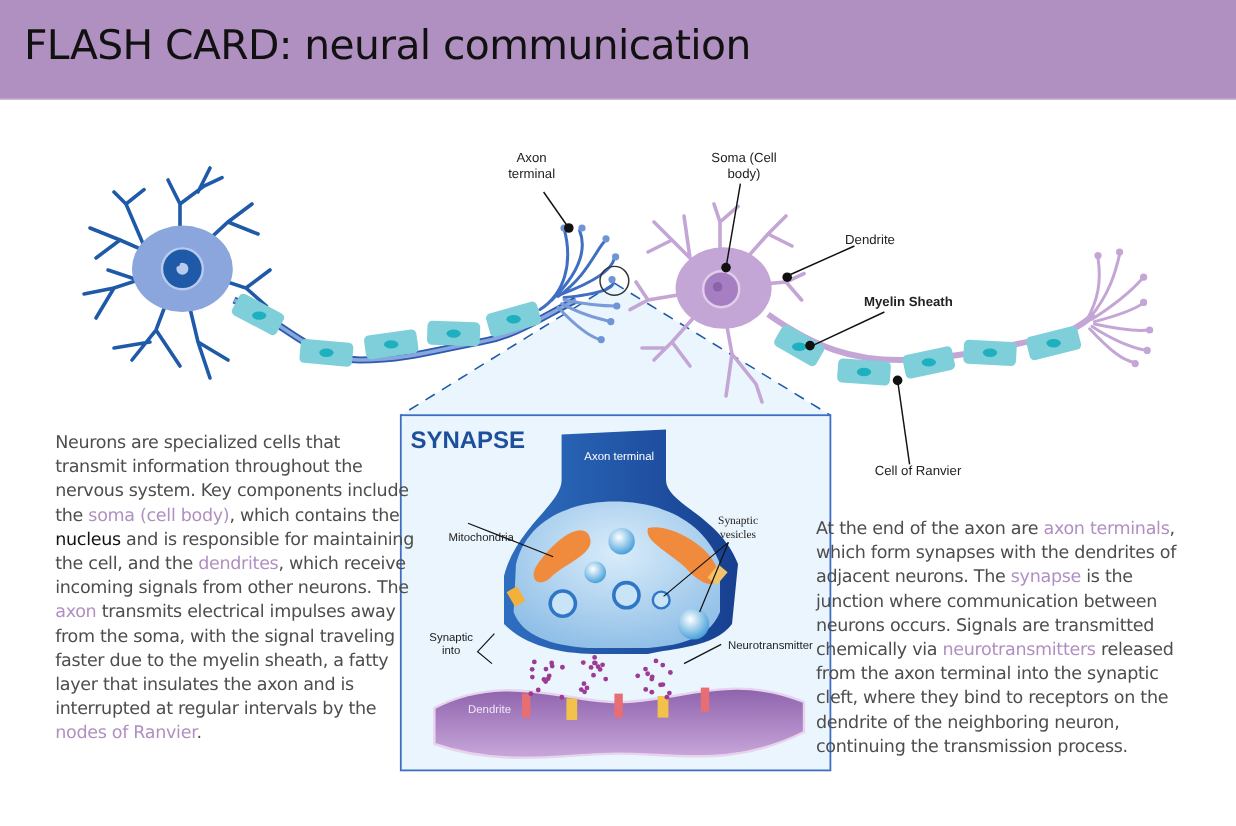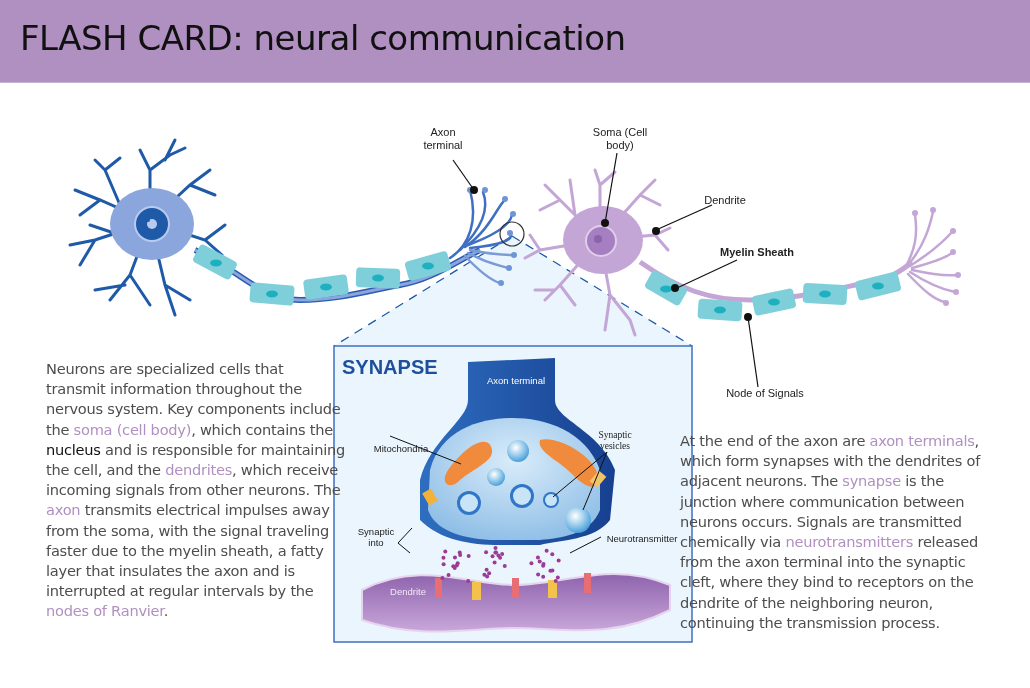--- a/index.html
+++ b/index.html
@@ -243,21 +243,21 @@
       <line x1="601" y1="537" x2="570" y2="553"></line>
       <polyline points="412,528 398,543 410,553" fill="none"></polyline>
     </g>
   </g>
 </svg>
 
 <div class="lbl" style="left:418px;top:126px;width:50px;">Axon terminal</div>
 <div class="lbl" style="left:585px;top:126px;width:70px;">Soma (Cell body)</div>
 <div class="lbl" style="left:695px;top:194px;width:60px;">Dendrite</div>
 <div class="lbl" style="left:712px;top:246px;width:90px;font-weight:bold;">Myelin Sheath</div>
-<div class="lbl" style="left:720px;top:387px;width:90px;">Node of Signals</div>
+<div class="lbl" style="left:720px;top:387px;width:90px;">Cell of Ranvier</div>
 
 <div class="syn-title">SYNAPSE</div>
 <div class="syn-lbl" style="left:476px;top:375px;width:80px;color:#fff;">Axon terminal</div>
 <div class="syn-lbl" style="left:366px;top:443px;width:70px;">Mitochondria</div>
 <div class="syn-lbl" style="left:590px;top:430px;width:50px;font-family:Liberation Serif, serif;">Synaptic vesicles</div>
 <div class="syn-lbl" style="left:356px;top:526px;width:40px;">Synaptic into</div>
 <div class="syn-lbl" style="left:602px;top:533px;width:80px;">Neurotransmitter</div>
 <div class="syn-lbl" style="left:383px;top:586px;width:50px;color:#f2e8f6;">Dendrite</div>
 
 <div class="para" id="para-left"><span>Neurons are specialized cells that transmit information throughout the nervous system. Key components include the </span><span class="hl">soma (cell body)</span><span>, which contains the </span><span class="bold">nucleus</span><span> and is responsible for maintaining the cell, and the </span><span class="hl">dendrites</span><span>, which receive incoming signals from other neurons. The </span><span class="hl">axon</span><span> transmits electrical impulses away from the soma, with the signal traveling faster due to the myelin sheath, a fatty layer that insulates the axon and is interrupted at regular intervals by the </span><span class="hl">nodes of Ranvier</span><span>.</span></div>

